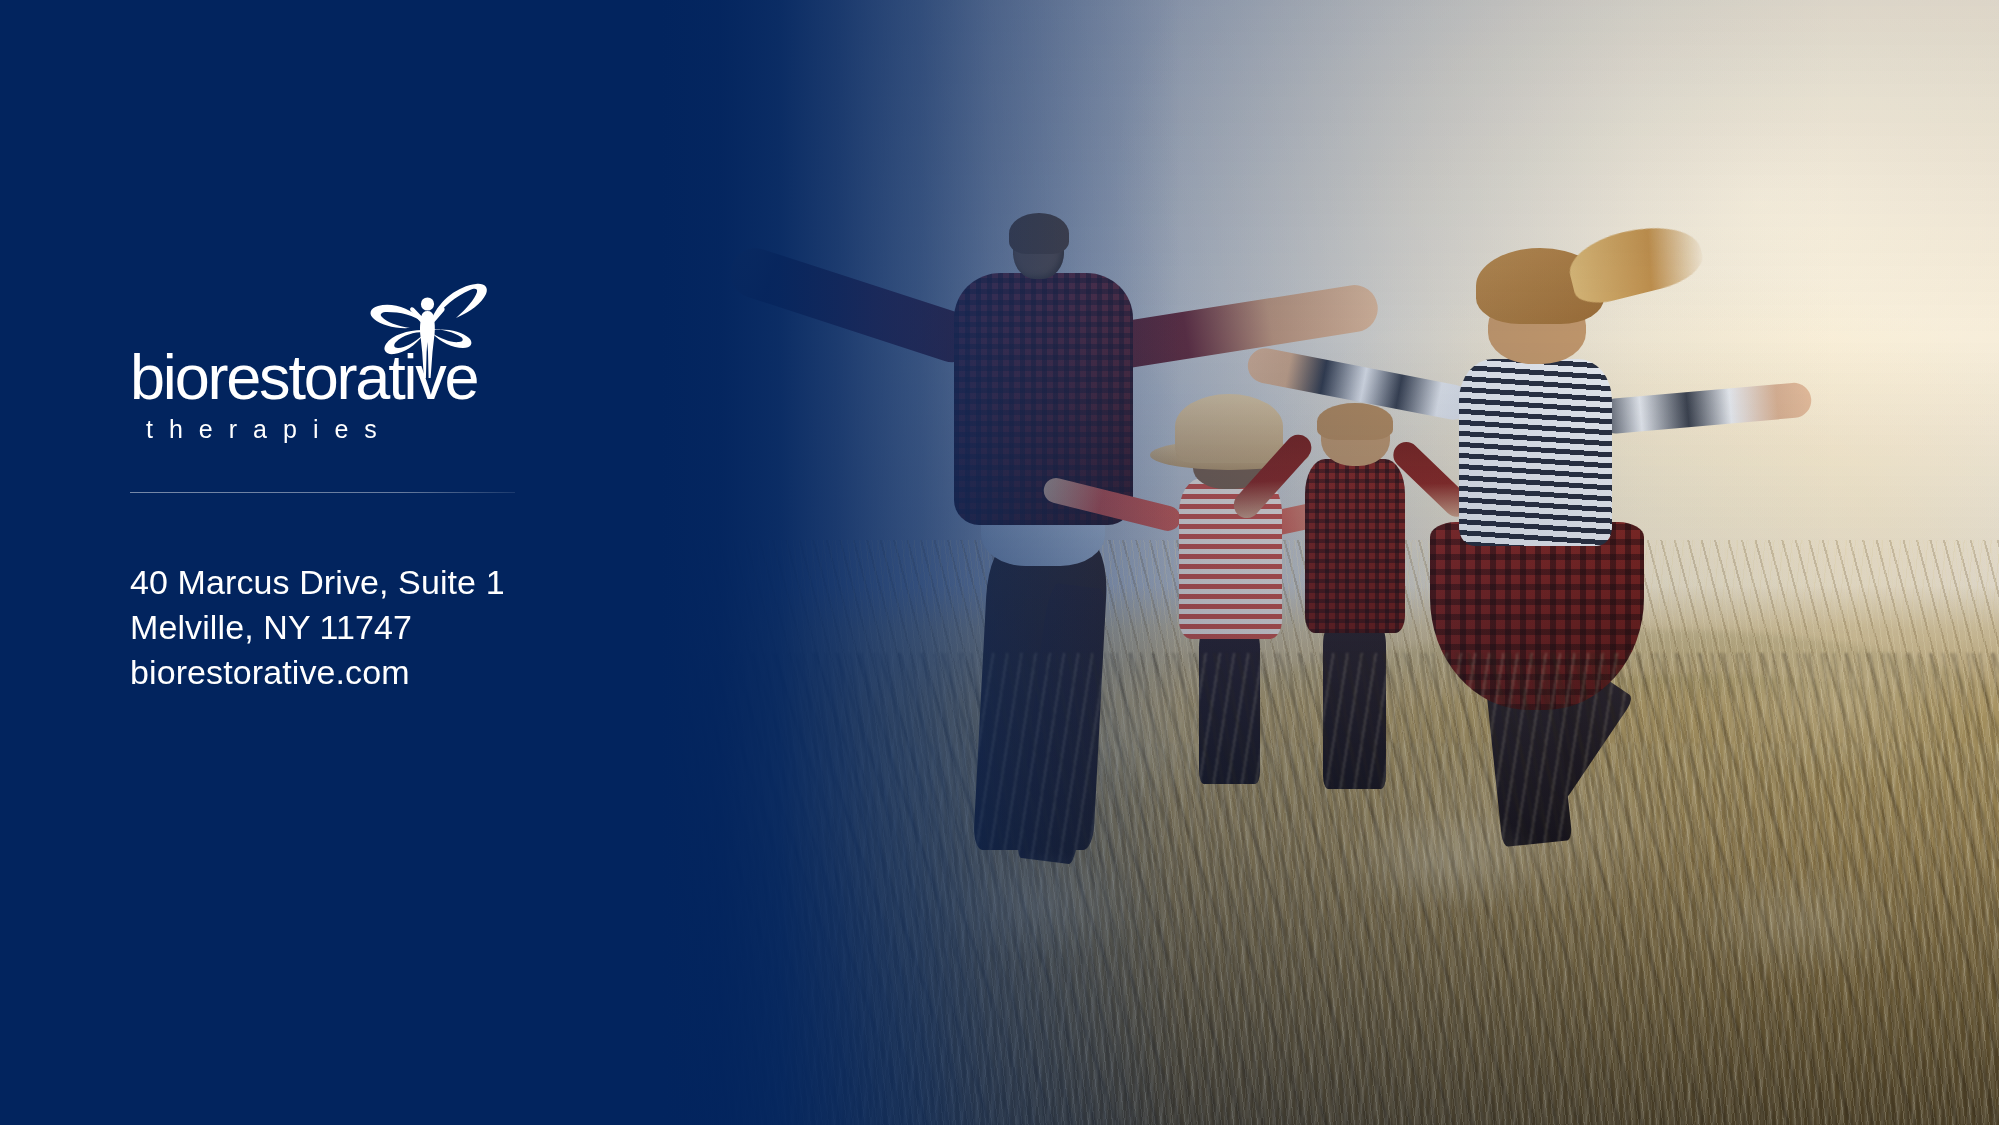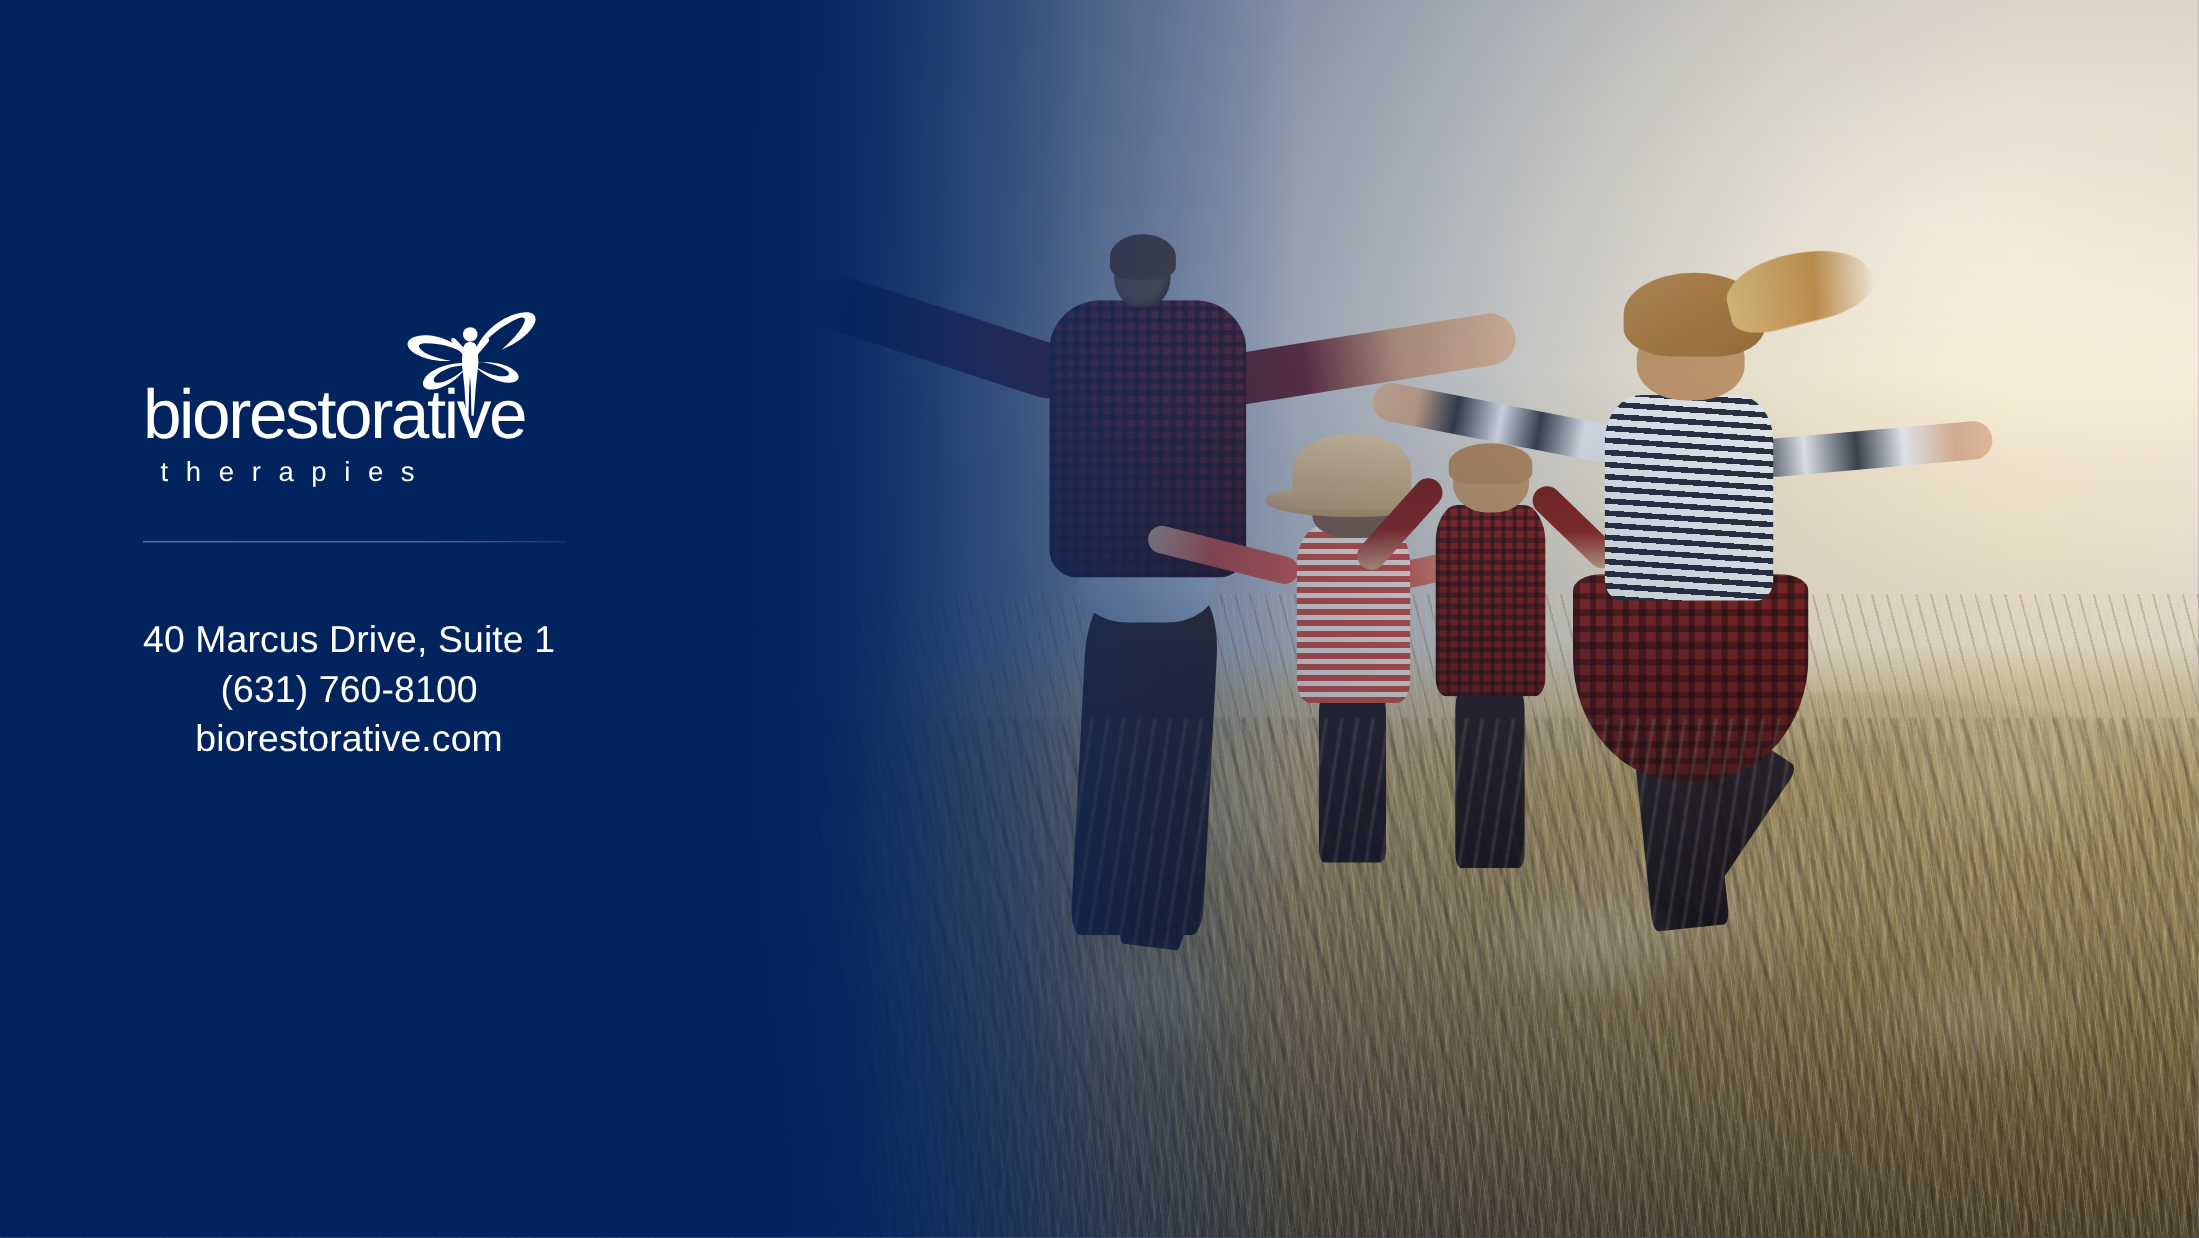--- a/index.html
+++ b/index.html
@@ -419,21 +419,21 @@
     position:absolute;
     left:0; top:260px;
     font-family:"Liberation Sans", sans-serif;
     font-size:34px;
     font-weight:400;
     color:#ffffff;
     line-height:1.32;
     letter-spacing:0.1px;
     white-space:nowrap;
   }
-  .address .line { display:block;text-align:center; }
+  .address .line { display:block; }
 </style>
 </head>
 <body>
 
 <div class="slide">
 
   <div class="photo">
     <div class="sky"></div>
     <div class="sunglow"></div>
     <div class="hill-left"></div>
@@ -529,18 +529,18 @@
         </svg>
       </div>
       <div class="logo-word">biorestorative</div>
       <div class="logo-sub">therapies</div>
     </div>
 
     <div class="divider"></div>
 
     <div class="address">
       <span class="line">40 Marcus Drive, Suite 1</span>
-      <span class="line">(631) 760-8100</span>
+      <span class="line">Melville, NY 11747</span>
       <span class="line">biorestorative.com</span>
     </div>
 
   </div>
 </div>
 
 </body></html>

